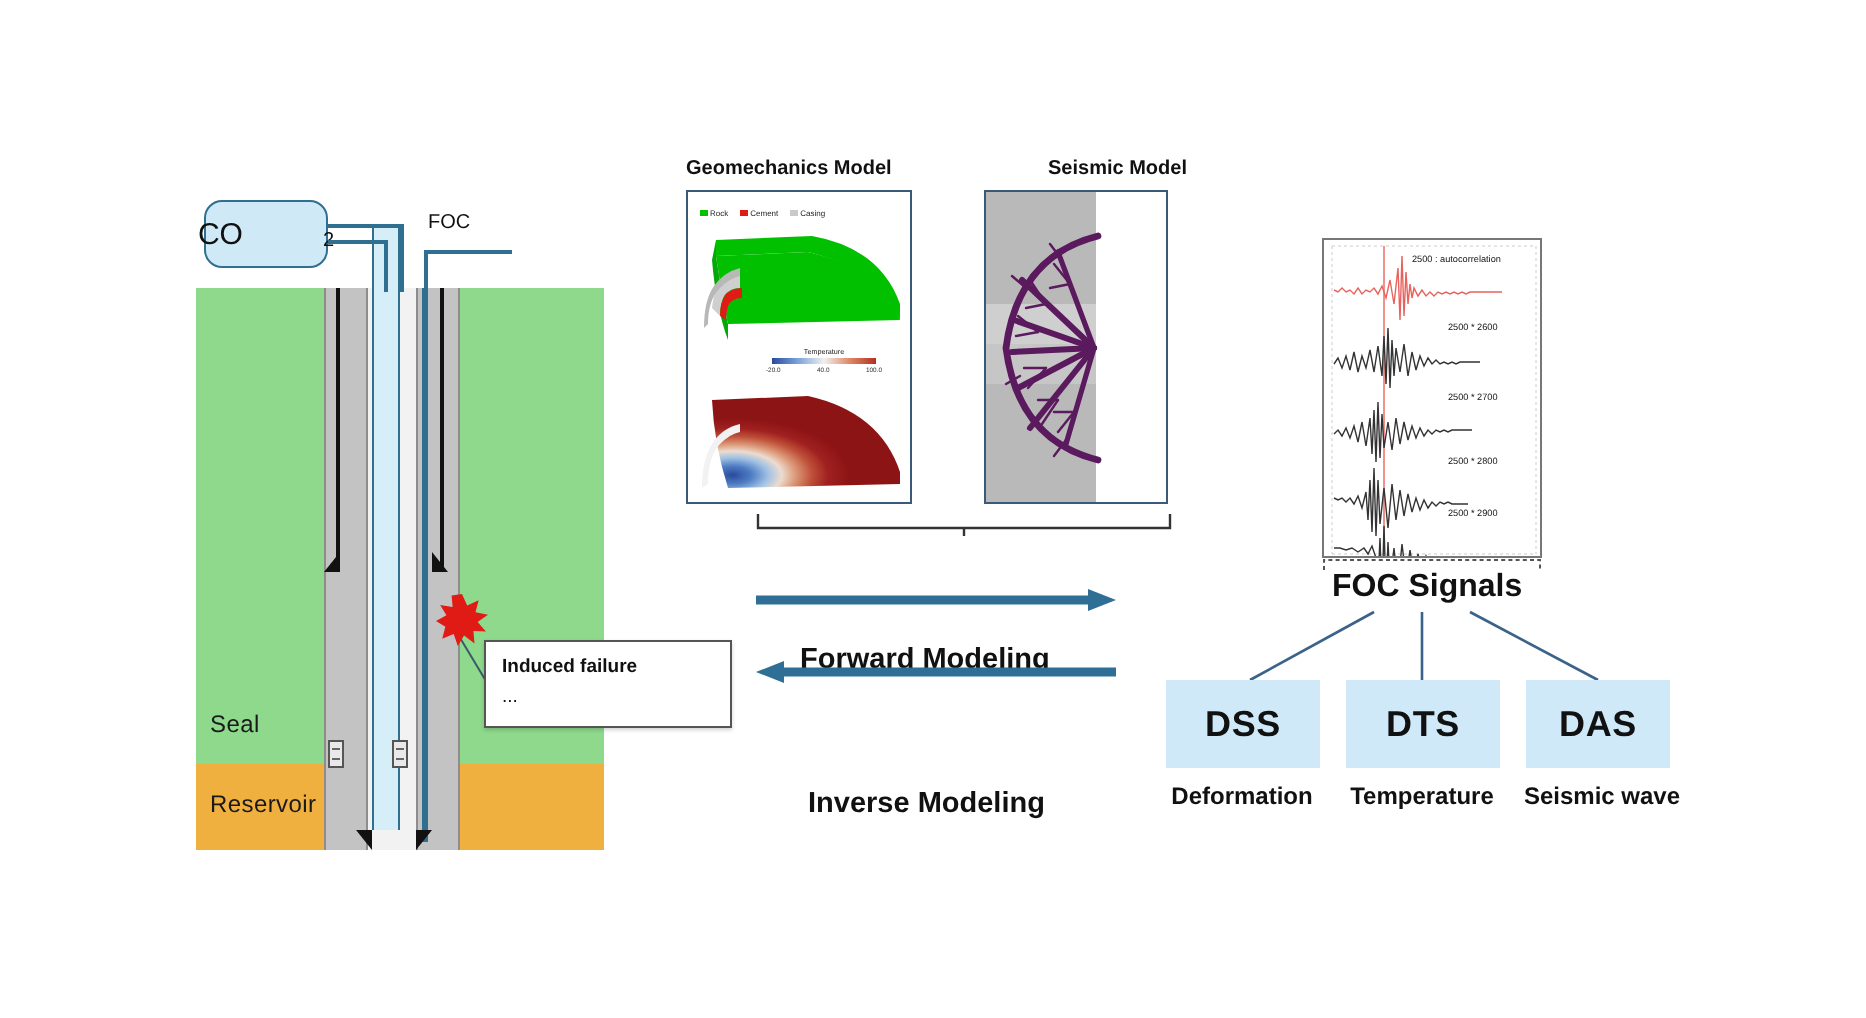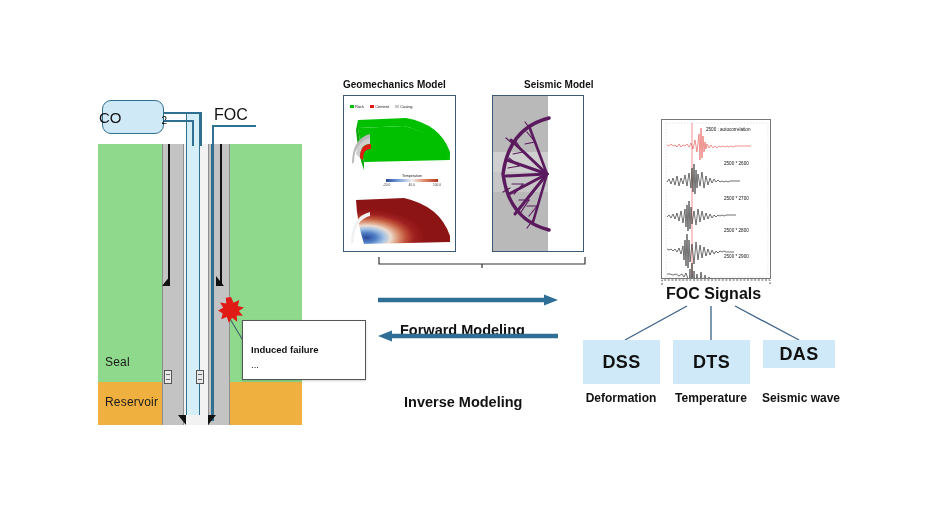--- a/index.html
+++ b/index.html
@@ -60,40 +60,40 @@
     position: absolute; left: 4px; top: 0px; width: 62px; height: 34px;
     background: #cfe9f7; border: 1.6px solid #2f6f8f; border-radius: 9px;
     display: flex; align-items: center; justify-content: center;
     font-size: 15px; color: #111; gap: 40px;
   }
   #co2-box sub { font-size: 10px; vertical-align: baseline; position: relative; top: 3px; }
 
   .pipe { position: absolute; background: #2f6f8f; }
 
   #foc-label {
-    position: absolute; left: 116px; top: 6px; font-size: 16px; color: #111;
+    position: absolute; left: 116px; top: 6px; font-size: 10px; color: #111;
   }
 
   
   #failure-star {
     position: absolute; left: 120px; top: 197px; width: 26px; height: 26px;
     background: #e01b16;
     clip-path: polygon(50% 0%, 60% 22%, 82% 12%, 76% 35%, 100% 40%, 80% 54%,
                        96% 72%, 72% 71%, 74% 95%, 54% 80%, 42% 100%, 34% 77%,
                        12% 86%, 18% 63%, 0% 52%, 20% 41%, 8% 21%, 32% 25%, 30% 3%);
   }
   #failure-leader {
     position: absolute; left: 131px; top: 218px; width: 1.4px; height: 40px;
     background: #3a5a6a; transform-origin: top center; transform: rotate(-31deg);
   }
 
   #failure-callout {
     position: absolute; left: 144px; top: 220px; width: 124px;
     background: #ffffff; border: 1px solid #555;
-    padding: 22px 7px 7px 8px;
+    padding: 6px 7px 7px 8px;
     font-size: 9.5px; color: #111; line-height: 1.45;
     box-shadow: 0 1px 2px rgba(0,0,0,.18);
   }
   #failure-callout .cal-title { font-weight: bold; margin-bottom: 1px; font-size: 9.5px; }
   #failure-callout ul { margin: 0; padding: 0; list-style: none; }
   #failure-callout li::before { content: "• "; }
 
   
   .model-title {
     position: absolute; font-size: 10px; font-weight: bold; color: #111;
@@ -156,21 +156,21 @@
     font-weight: bold; color: #111;
   }
 
   .leaf-box {
     position: absolute; background: #cfe9f8;
     display: flex; align-items: center; justify-content: center;
     font-size: 18px; font-weight: bold; color: #111; letter-spacing: .3px;
   }
   #box-dss { left: 583px; top: 340px; width: 77px; height: 44px; }
   #box-dts { left: 673px; top: 340px; width: 77px; height: 44px; }
-  #box-das { left: 763px; top: 340px; width: 72px; height: 28px; }
+  #box-das { left: 763px; top: 340px; width: 72px; height: 44px; }
 
   .leaf-cap {
     position: absolute; font-size: 12px; font-weight: bold; color: #111;
     text-align: center; width: 100px;
   }
   #cap-dss { left: 571px; top: 391px; }
   #cap-dts { left: 661px; top: 391px; }
   #cap-das { left: 711px; top: 391px; width: 180px; text-align: center; }
 </style>
 </head>

